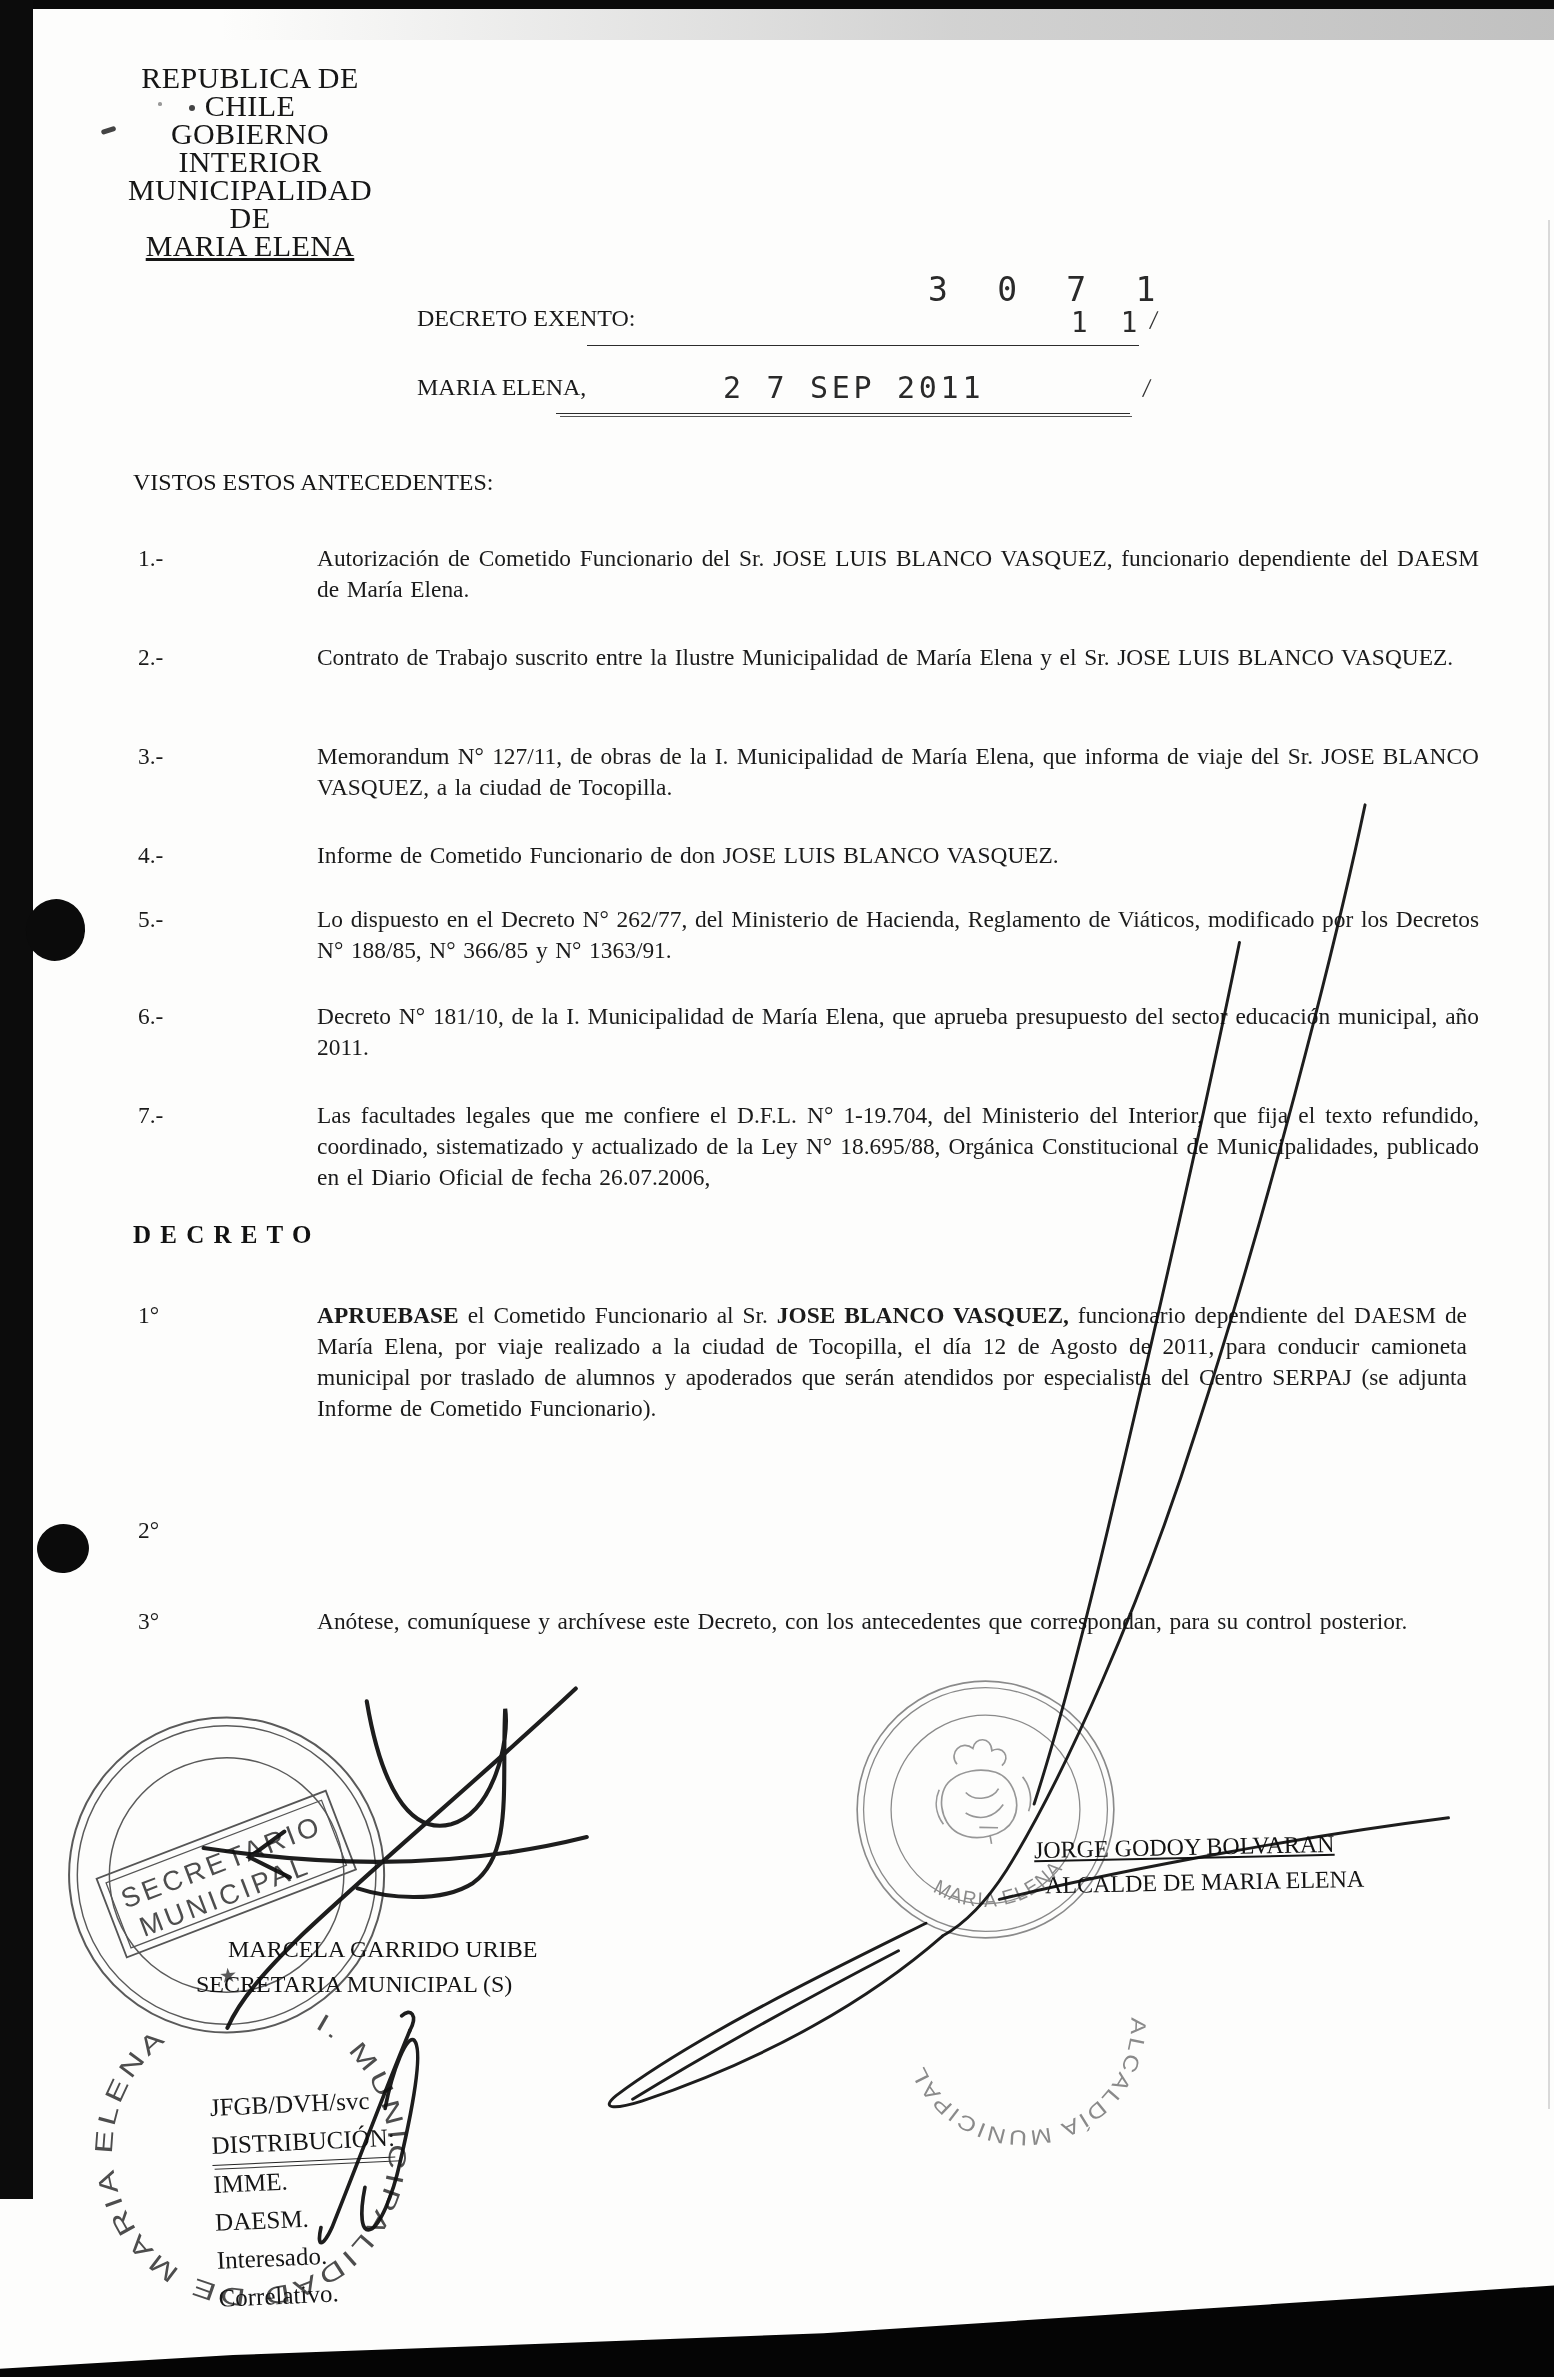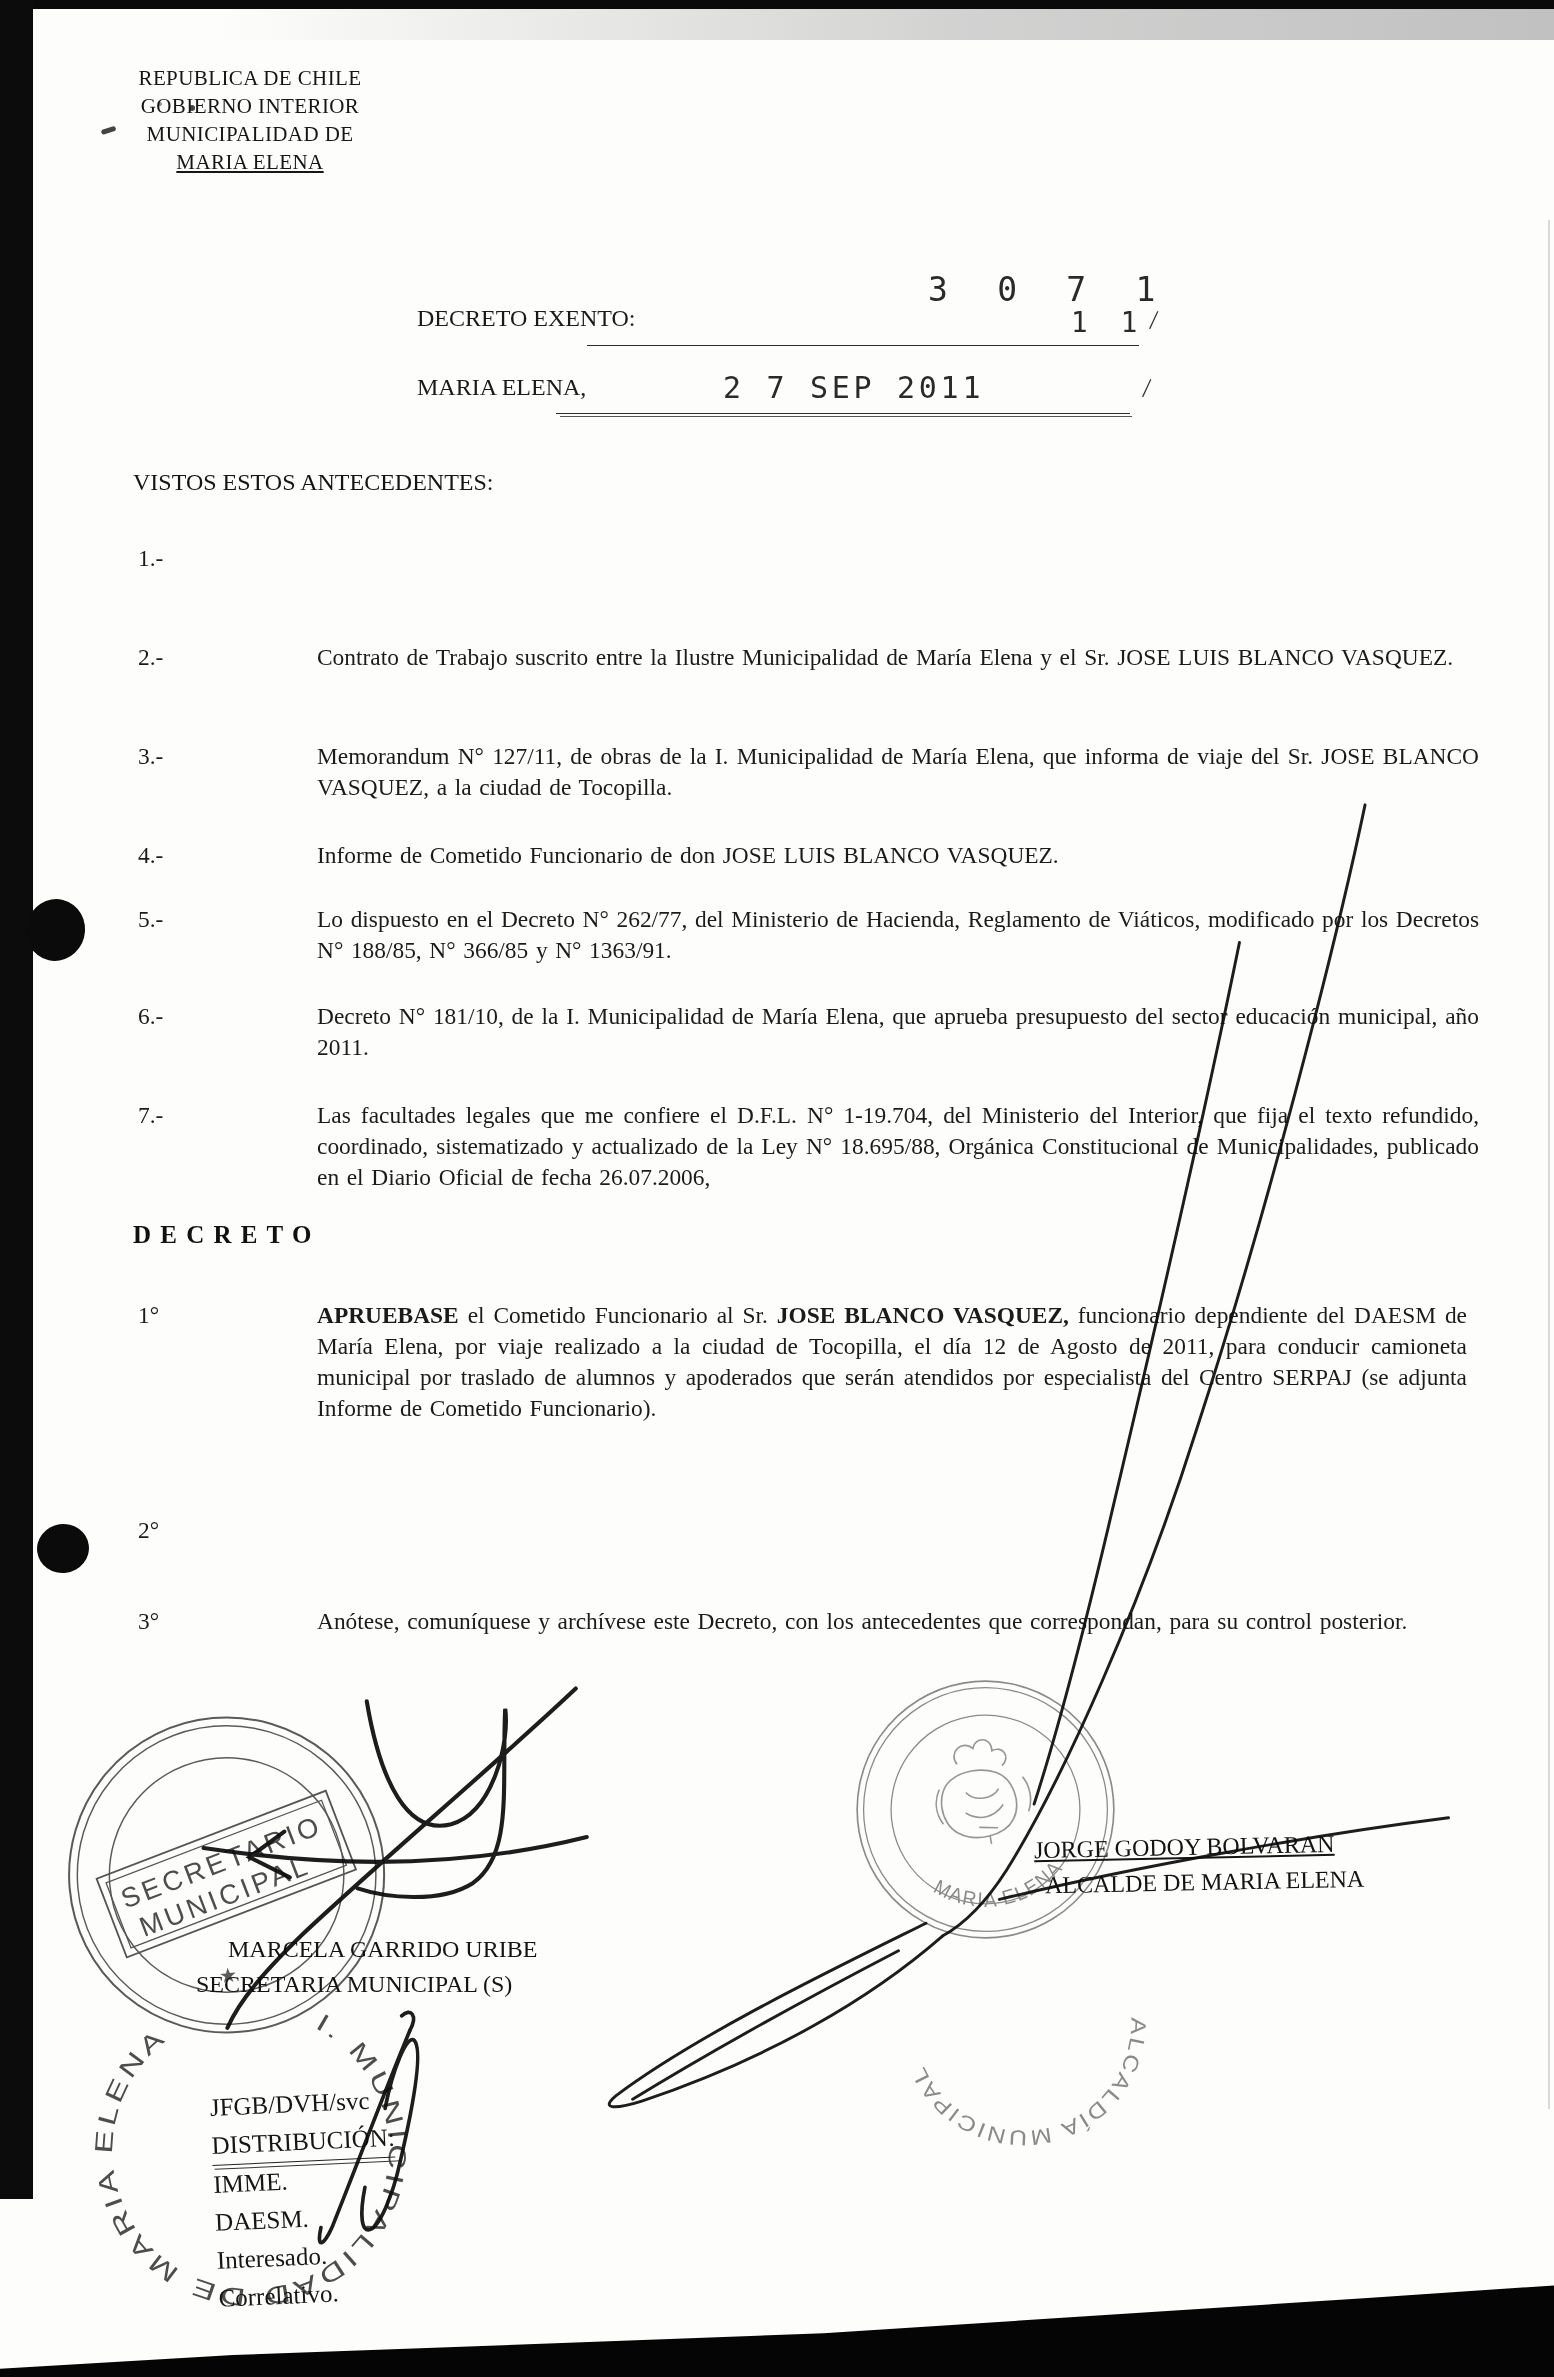--- a/index.html
+++ b/index.html
@@ -15,21 +15,21 @@
   .left-bar{position:absolute;left:0;top:0;width:33px;height:2199px;background:#0c0c0c;}
   .right-edge{position:absolute;left:1548px;top:220px;width:1.8px;height:1889px;background:#c2c2c2;opacity:.6;}
   .blob{position:absolute;background:#0b0b0b;border-radius:50%;}
   .blob1{left:26px;top:899px;width:59px;height:62px;transform:rotate(14deg);}
   .blob2{left:37px;top:1524px;width:52px;height:49px;transform:rotate(-8deg);}
   .speck{position:absolute;background:#444;border-radius:50%;}
   .bottom-wedge{position:absolute;left:0;top:2274px;width:1554px;height:104px;background:#050505;
     clip-path:polygon(0 91%, 15% 78%, 53% 57%, 88% 23%, 100% 11%, 100% 100%, 0 100%);}
   
   .letterhead{position:absolute;left:127px;top:64px;width:246px;text-align:center;
-    font-size:21px;line-height:28px;letter-spacing:0.4px;color:#161616;}
+    font-size:30px;line-height:28px;letter-spacing:0.4px;color:#161616;}
   .letterhead .und{text-decoration:underline;}
   
   .lbl{position:absolute;font-size:24px;color:#1a1a1a;}
   .fill-line{position:absolute;border-bottom:1.8px solid #2c2c2c;}
   .fill-line.dbl::after{content:"";position:absolute;left:3.7px;right:-1.8px;bottom:-4.6px;border-bottom:1.4px solid #555;}
   .stamp-num{position:absolute;font-family:"DejaVu Sans Mono", monospace;color:#2a2a2a;}
   .slash{position:absolute;font-size:27.5px;color:#333;transform:rotate(6deg);}
   
   .sec-title{position:absolute;left:133px;font-size:24px;color:#151515;}
   .v-item{position:absolute;left:138px;width:1341px;font-size:23.4px;line-height:31px;}
@@ -84,20 +84,21 @@
 
   <div class="lbl" style="left:417px;top:374px;">MARIA ELENA,</div>
   <div class="stamp-num" style="left:723px;top:370px;font-size:30px;letter-spacing:3.7px;">2 7 SEP 2011</div>
   <div class="fill-line dbl" style="left:556px;top:385px;width:574px;height:27.5px;"></div>
   <div class="slash" style="left:1143px;top:372px;">/</div>
 
   <div class="sec-title" style="top:469px;">VISTOS ESTOS ANTECEDENTES:</div>
 
   <div class="v-item" style="top:543px;">
     <span class="v-num">1.-</span>
+    <div class="v-text">Autorización de Cometido Funcionario del Sr. JOSE LUIS BLANCO VASQUEZ, funcionario dependiente del DAESM de María Elena.</div>
   </div>
   <div class="v-item" style="top:642px;">
     <span class="v-num">2.-</span>
     <div class="v-text">Contrato de Trabajo suscrito entre la Ilustre Municipalidad de María Elena y el Sr. JOSE LUIS BLANCO VASQUEZ.</div>
   </div>
   <div class="v-item" style="top:741px;">
     <span class="v-num">3.-</span>
     <div class="v-text">Memorandum N° 127/11, de obras de la I. Municipalidad de María Elena, que informa de viaje del Sr. JOSE BLANCO VASQUEZ,  a la ciudad de Tocopilla.</div>
   </div>
   <div class="v-item" style="top:840px;">

